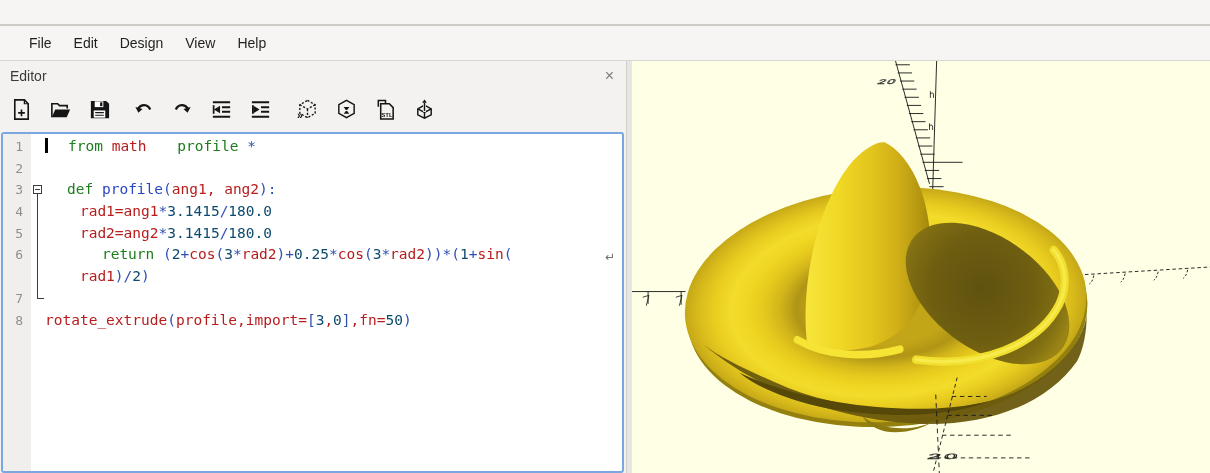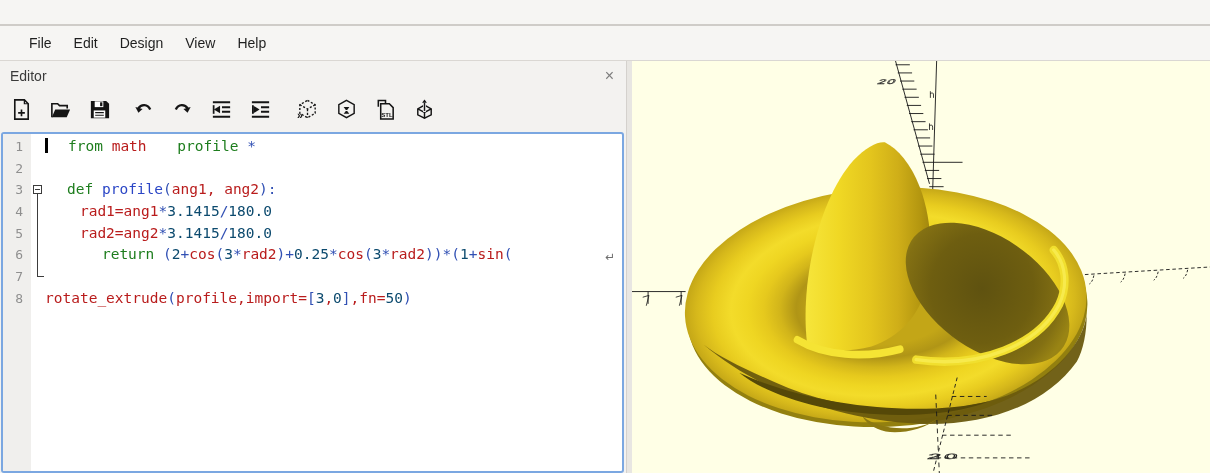--- a/index.html
+++ b/index.html
@@ -201,20 +201,25 @@
             <div class="crow">
               <span class="gut">5</span>
               <span class="fold f-line"></span>
               <span class="ctext"><span class="tk-pl">    rad2=ang2</span><span class="tk-op">*</span><span class="tk-num">3.1415</span><span class="tk-op">/</span><span class="tk-num">180.0</span></span>
             </div>
             <div class="crow">
               <span class="gut">6</span>
               <span class="fold f-line"></span>
               <span class="ctext"><span class="tk-pl">    </span><span class="tk-kw">return</span><span class="tk-pl"> </span><span class="tk-op">(</span><span class="tk-num">2</span><span class="tk-op">+</span><span class="tk-pl">cos</span><span class="tk-op">(</span><span class="tk-num">3</span><span class="tk-op">*</span><span class="tk-pl">rad2</span><span class="tk-op">)+</span><span class="tk-num">0.25</span><span class="tk-op">*</span><span class="tk-pl">cos</span><span class="tk-op">(</span><span class="tk-num">3</span><span class="tk-op">*</span><span class="tk-pl">rad2</span><span class="tk-op">))*(</span><span class="tk-num">1</span><span class="tk-op">+</span><span class="tk-pl">sin</span><span class="tk-op">(</span></span>
               <span class="wrapmark">↵</span>
+            </div>
+            <div class="crow">
+              <span class="gut"></span>
+              <span class="fold f-line"></span>
+              <span class="ctext"><span class="tk-pl">    rad1</span><span class="tk-op">)/</span><span class="tk-num">2</span><span class="tk-op">)</span></span>
             </div>
             <div class="crow">
               <span class="gut">7</span>
               <span class="fold f-end"></span>
               <span class="ctext"></span>
             </div>
             <div class="crow">
               <span class="gut">8</span>
               <span class="fold"></span>
               <span class="ctext"><span class="tk-pl">rotate_extrude</span><span class="tk-op">(</span><span class="tk-pl">profile,import=</span><span class="tk-op">[</span><span class="tk-num">3</span><span class="tk-pl">,</span><span class="tk-num">0</span><span class="tk-op">]</span><span class="tk-pl">,fn=</span><span class="tk-num">50</span><span class="tk-op">)</span></span>

